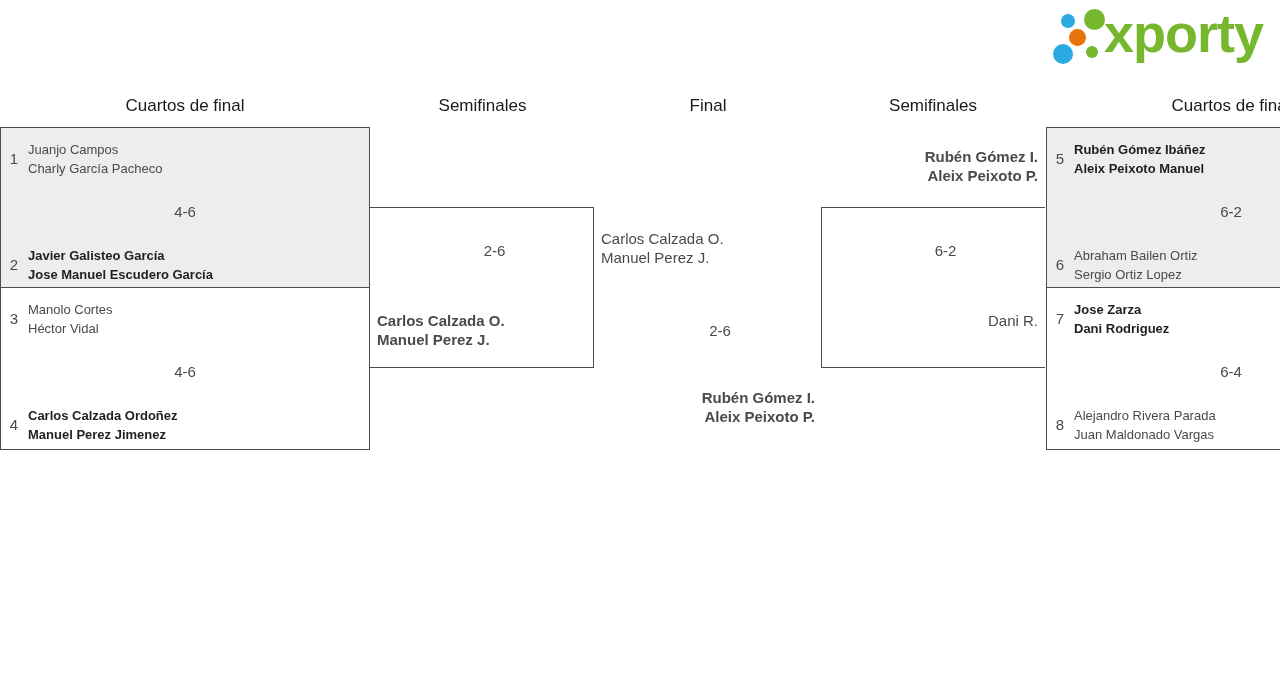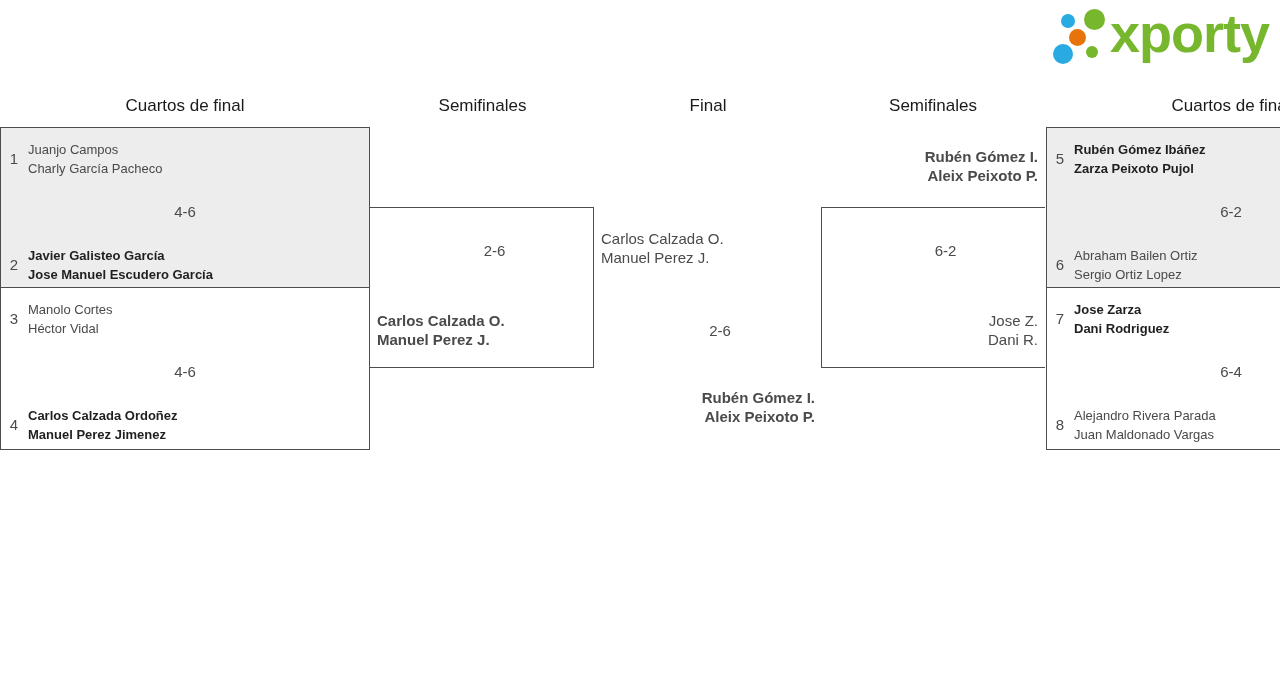--- a/index.html
+++ b/index.html
@@ -18,21 +18,21 @@
 
   
   .title{position:absolute;left:2px;top:0;font-size:26px;font-weight:600;line-height:34px;color:#111;}
   .logo{position:absolute;left:1050px;top:0;width:230px;height:72px;}
   .dot{position:absolute;border-radius:50%;}
   .dot-blue-small{left:11px;top:14px;width:14px;height:14px;background:var(--logo-blue);}
   .dot-green-large{left:34px;top:9px;width:21px;height:21px;background:var(--logo-green);}
   .dot-orange{left:19px;top:29px;width:17px;height:17px;background:var(--logo-orange);}
   .dot-blue-large{left:3px;top:44px;width:20px;height:20px;background:var(--logo-blue);}
   .dot-green-small{left:36px;top:46px;width:12px;height:12px;background:var(--logo-green);}
-  .logo-text{position:absolute;left:60px;top:3px;font-size:54px;line-height:60px;font-weight:700;letter-spacing:-1px;color:var(--logo-green);}
+  .logo-text{position:absolute;left:54px;top:3px;font-size:54px;line-height:60px;font-weight:700;letter-spacing:-1px;color:var(--logo-green);}
 
   
   .round-header{position:absolute;top:96px;font-size:17px;font-weight:400;color:#1a1a1a;text-align:center;line-height:20px;white-space:nowrap;}
   .rh-1{left:0;width:370px;}
   .rh-2{left:370px;width:225px;}
   .rh-3{left:595px;width:226px;}
   .rh-4{left:820px;width:226px;}
   .rh-5{left:1046px;width:370px;}
 
   
@@ -118,21 +118,21 @@
     <div class="team t-bot winner">
       <div>Carlos Calzada Ordoñez</div>
       <div>Manuel Perez Jimenez</div>
     </div>
   </div>
 
   <div class="qbox gray" id="qf3">
     <div class="seed s-top">5</div>
     <div class="team t-top winner">
       <div>Rubén Gómez Ibáñez</div>
-      <div>Zarza Peixoto Pujol</div>
+      <div>Aleix Peixoto Manuel</div>
     </div>
     <div class="qscore">6-2</div>
     <div class="seed s-bot">6</div>
     <div class="team t-bot">
       <div>Abraham Bailen Ortiz</div>
       <div>Sergio Ortiz Lopez</div>
     </div>
   </div>
 
   <div class="qbox lower" id="qf4">
@@ -157,21 +157,20 @@
     <div>Carlos Calzada O.</div>
     <div>Manuel Perez J.</div>
   </div>
 
   <div class="ftext sf2-top winner">
     <div>Rubén Gómez I.</div>
     <div>Aleix Peixoto P.</div>
   </div>
   <div class="fscore sf2-score">6-2</div>
   <div class="ftext sf2-bot">
-    <div>Jose Z.</div>
     <div>Dani R.</div>
   </div>
 
   <div class="ftext final-top">
     <div>Carlos Calzada O.</div>
     <div>Manuel Perez J.</div>
   </div>
   <div class="fscore final-score">2-6</div>
   <div class="ftext final-bot winner">
     <div>Rubén Gómez I.</div>

